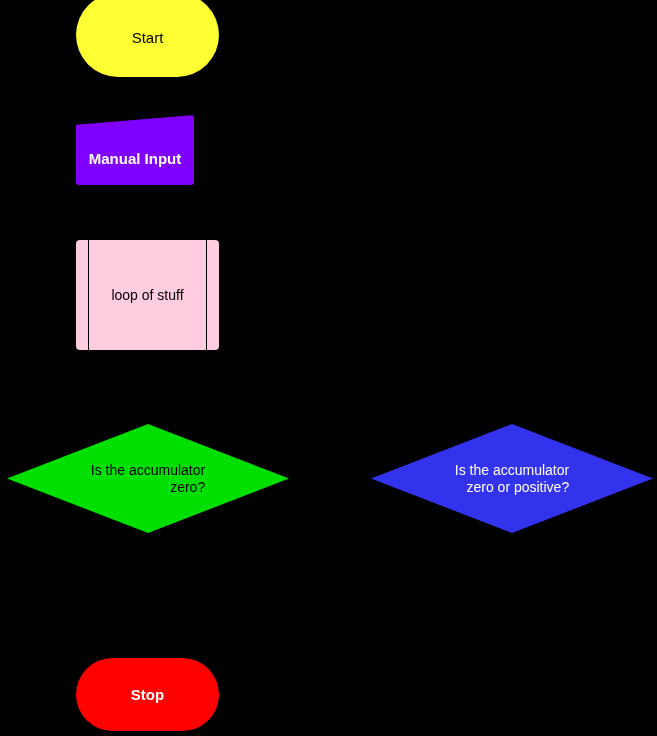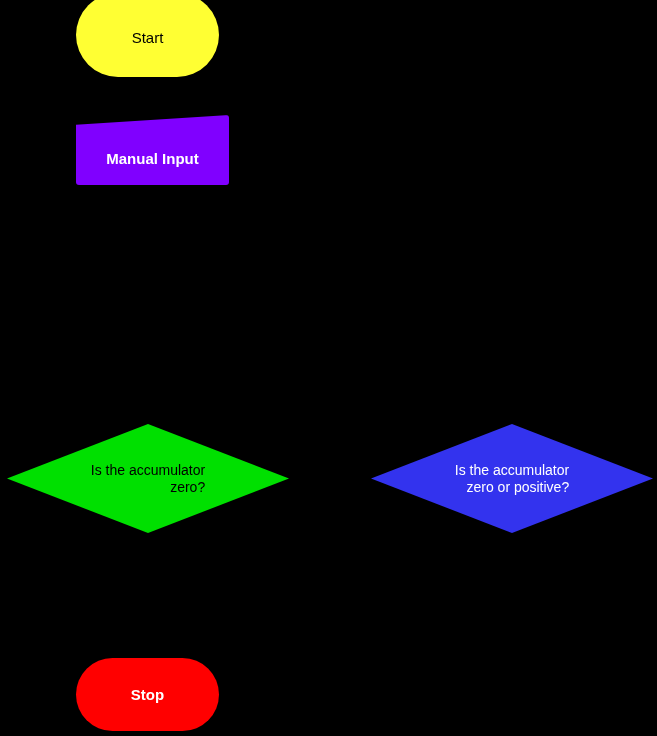--- a/index.html
+++ b/index.html
@@ -57,21 +57,21 @@
     background: #ff0000;
     color: #ffffff;
     font-size: 15px;
     font-weight: bold;
   }
 
   
   #node-manual-input {
     left: 76px;
     top: 115px;
-    width: 153px;
+    width: 118px;
     height: 70px;
     background: #8000ff;
     color: #ffffff;
     font-size: 15px;
     font-weight: bold;
     -webkit-clip-path: polygon(0% 14%, 100% 0%, 100% 100%, 0% 100%);
     clip-path: polygon(0% 14%, 100% 0%, 100% 100%, 0% 100%);
     border-radius: 3px;
     align-items: flex-end;
   }
@@ -133,20 +133,25 @@
 <div id="canvas">
 
   <div class="node terminator" id="node-start">
     <span class="node-label">Start</span>
   </div>
 
   <div class="node" id="node-manual-input">
     <span class="node-label">Manual Input</span>
   </div>
 
+  <div class="node" id="node-loop">
+    <span class="bar-left"></span>
+    <span class="bar-right"></span>
+    <span class="node-label">loop of stuff</span>
+  </div>
 
   <div class="node decision" id="node-decision-zero">
     <span class="node-label">Is the accumulator
 zero?</span>
   </div>
 
   <div class="node decision" id="node-decision-zero-or-positive">
     <span class="node-label">Is the accumulator
 zero or positive?</span>
   </div>

